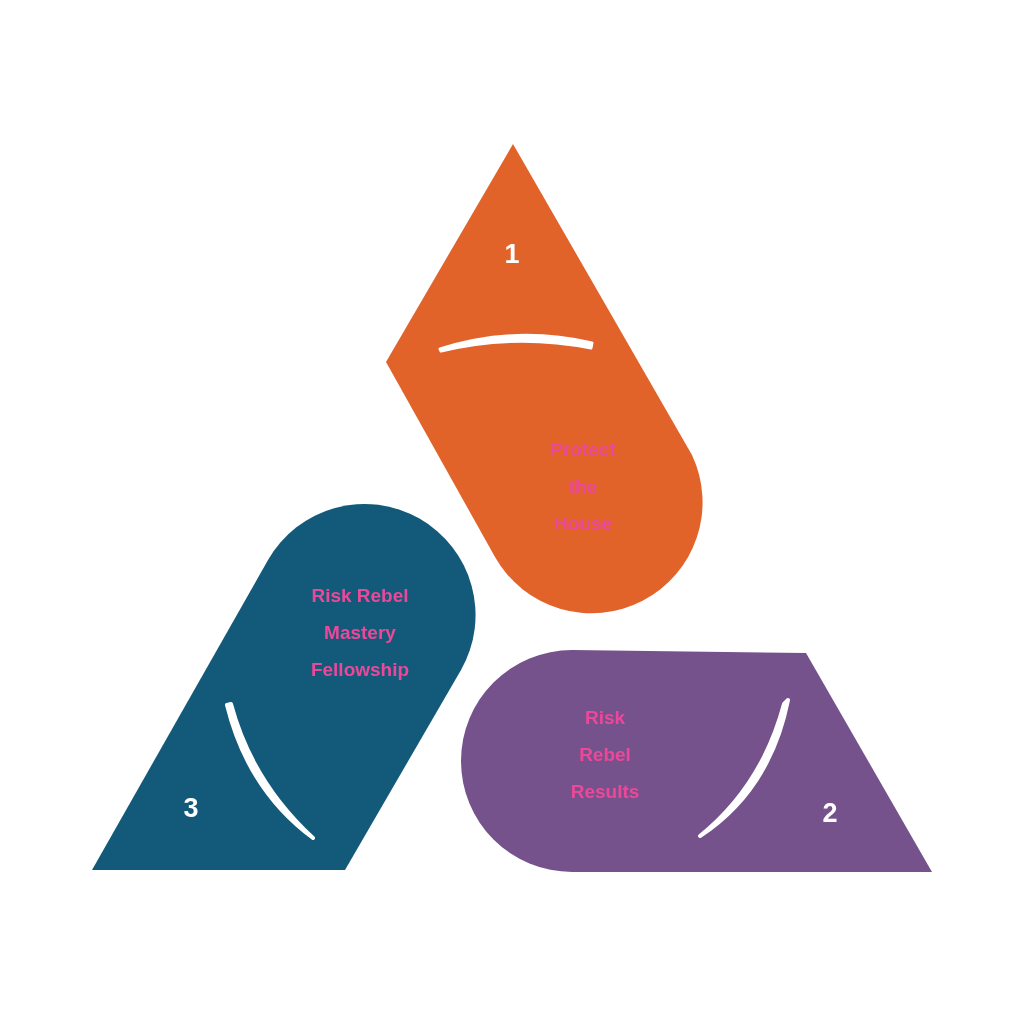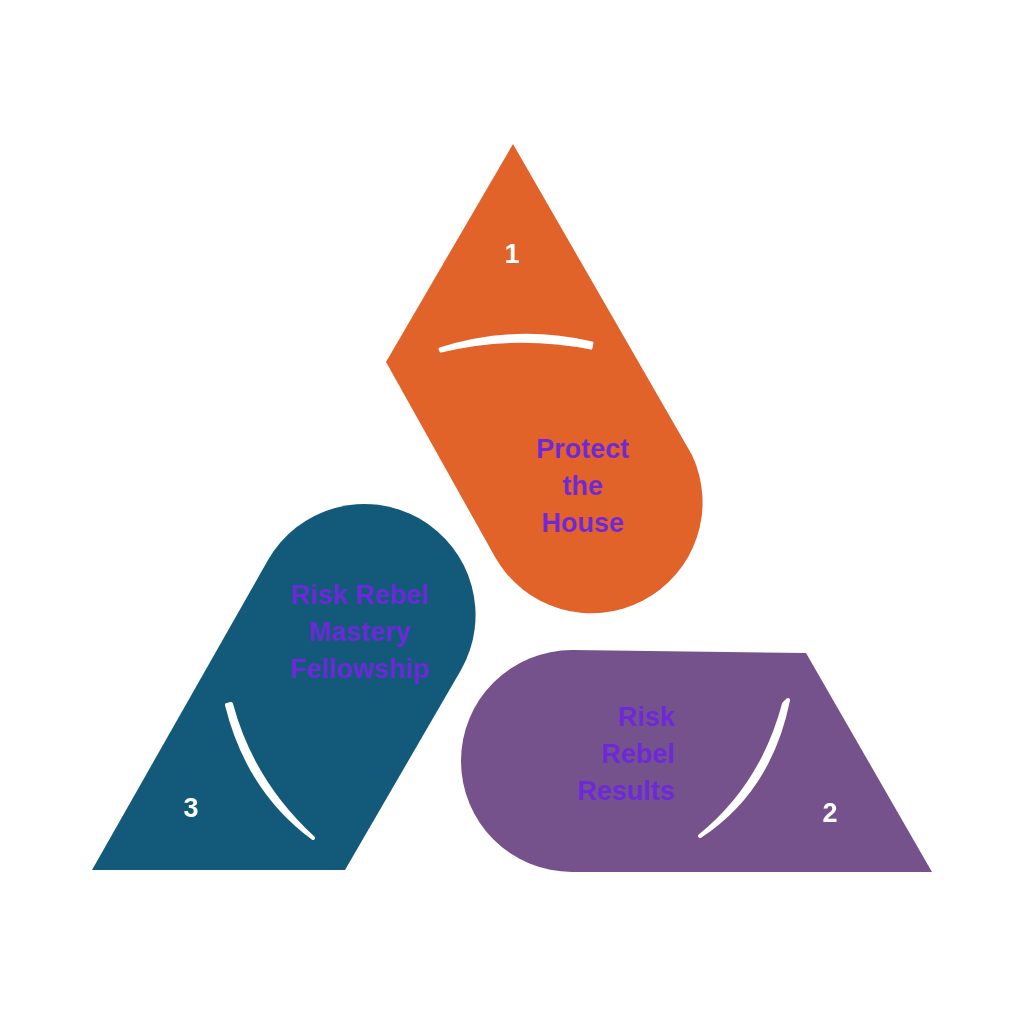--- a/index.html
+++ b/index.html
@@ -16,24 +16,24 @@
     }
     #diagram {
       position: absolute;
       left: 0;
       top: 0;
       width: 1024px;
       height: 1024px;
     }
     .label {
       position: absolute;
-      color: #6d28d9;
+      color: #ec4899;
       font-weight: bold;
       text-align: center;
-      font-size: 27px;
+      font-size: 19px;
       line-height: 37px;
       white-space: pre-line;
       letter-spacing: 0px;
     }
     .num {
       position: absolute;
       color: #ffffff;
       font-weight: bold;
       font-size: 27px;
       line-height: 30px;
@@ -55,20 +55,20 @@
   <path id="shape-2" d="M572,650 L806,653 L932,872 L572,872 A111,111 0 0 1 572,650 Z" fill="#75528B"></path>
   <path d="M788,700 Q770,790 700,836 Q762,786 784,704 Z" fill="#ffffff" stroke="#ffffff" stroke-width="4" stroke-linejoin="round"></path>
 </svg>
 
 <div class="num" style="left:497px; top:239px;">1</div>
 <div class="label" style="left:503px; top:431px; width:160px;">Protect
 the
 House</div>
 
 <div class="num" style="left:815px; top:798px;">2</div>
-<div class="label" style="left:535px; top:699px; width:140px;text-align:right;">Risk
+<div class="label" style="left:535px; top:699px; width:140px;">Risk
 Rebel
 Results</div>
 
 <div class="num" style="left:176px; top:793px;">3</div>
 <div class="label" style="left:265px; top:577px; width:190px;">Risk Rebel
 Mastery
 Fellowship</div>
 
 </body></html>

